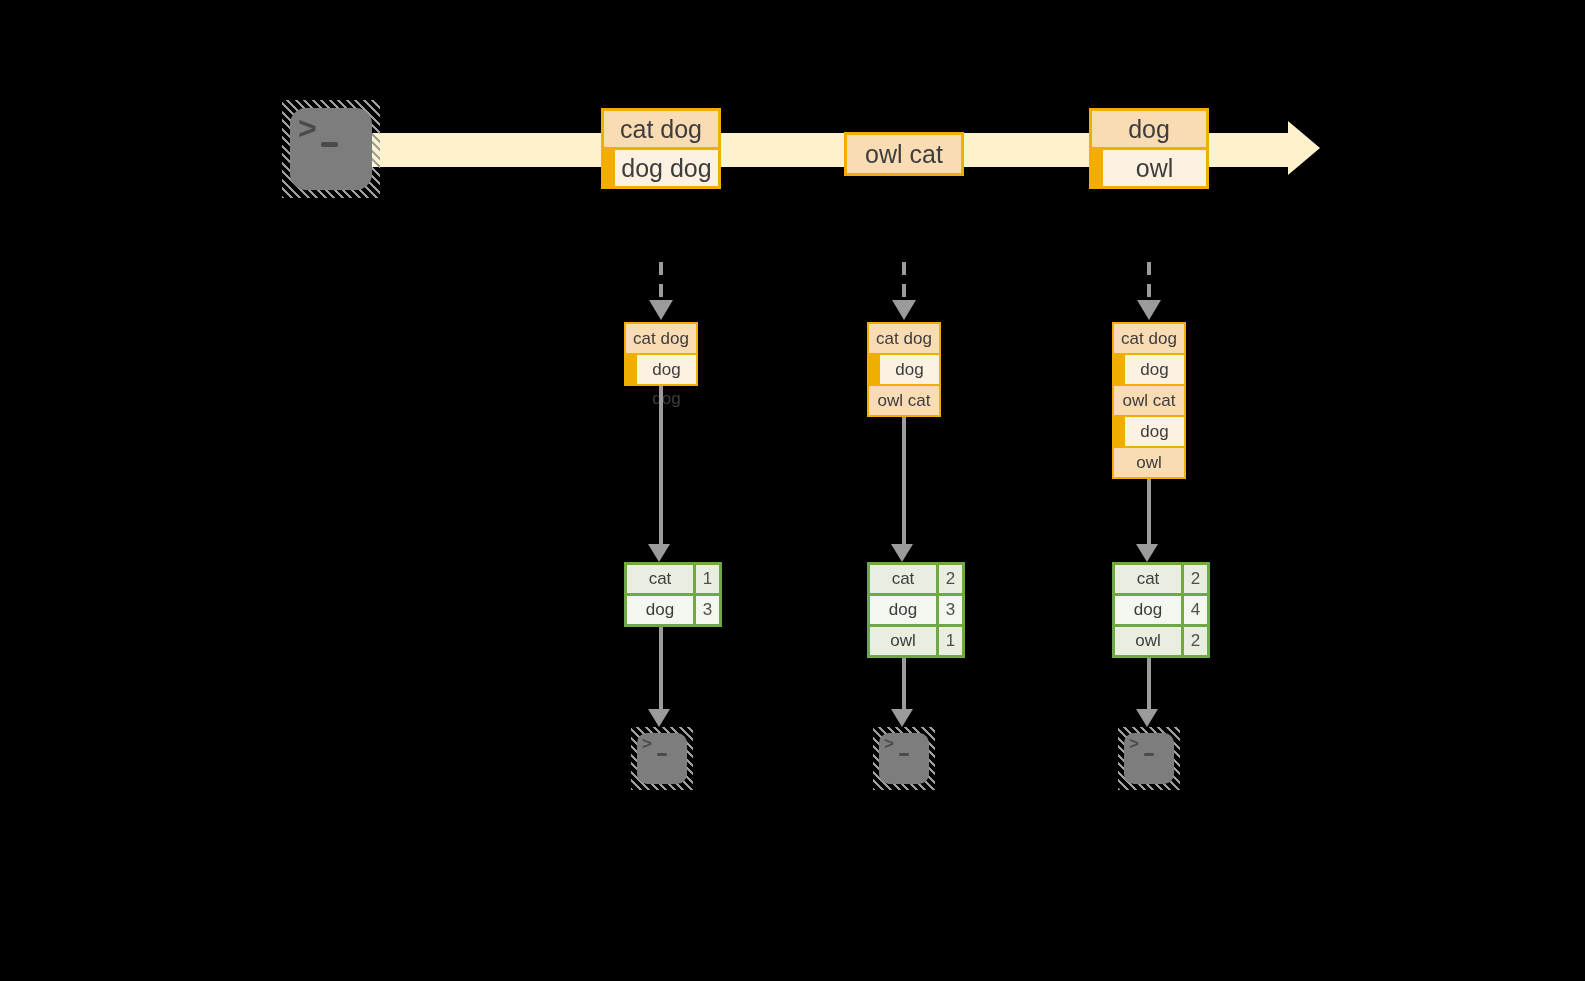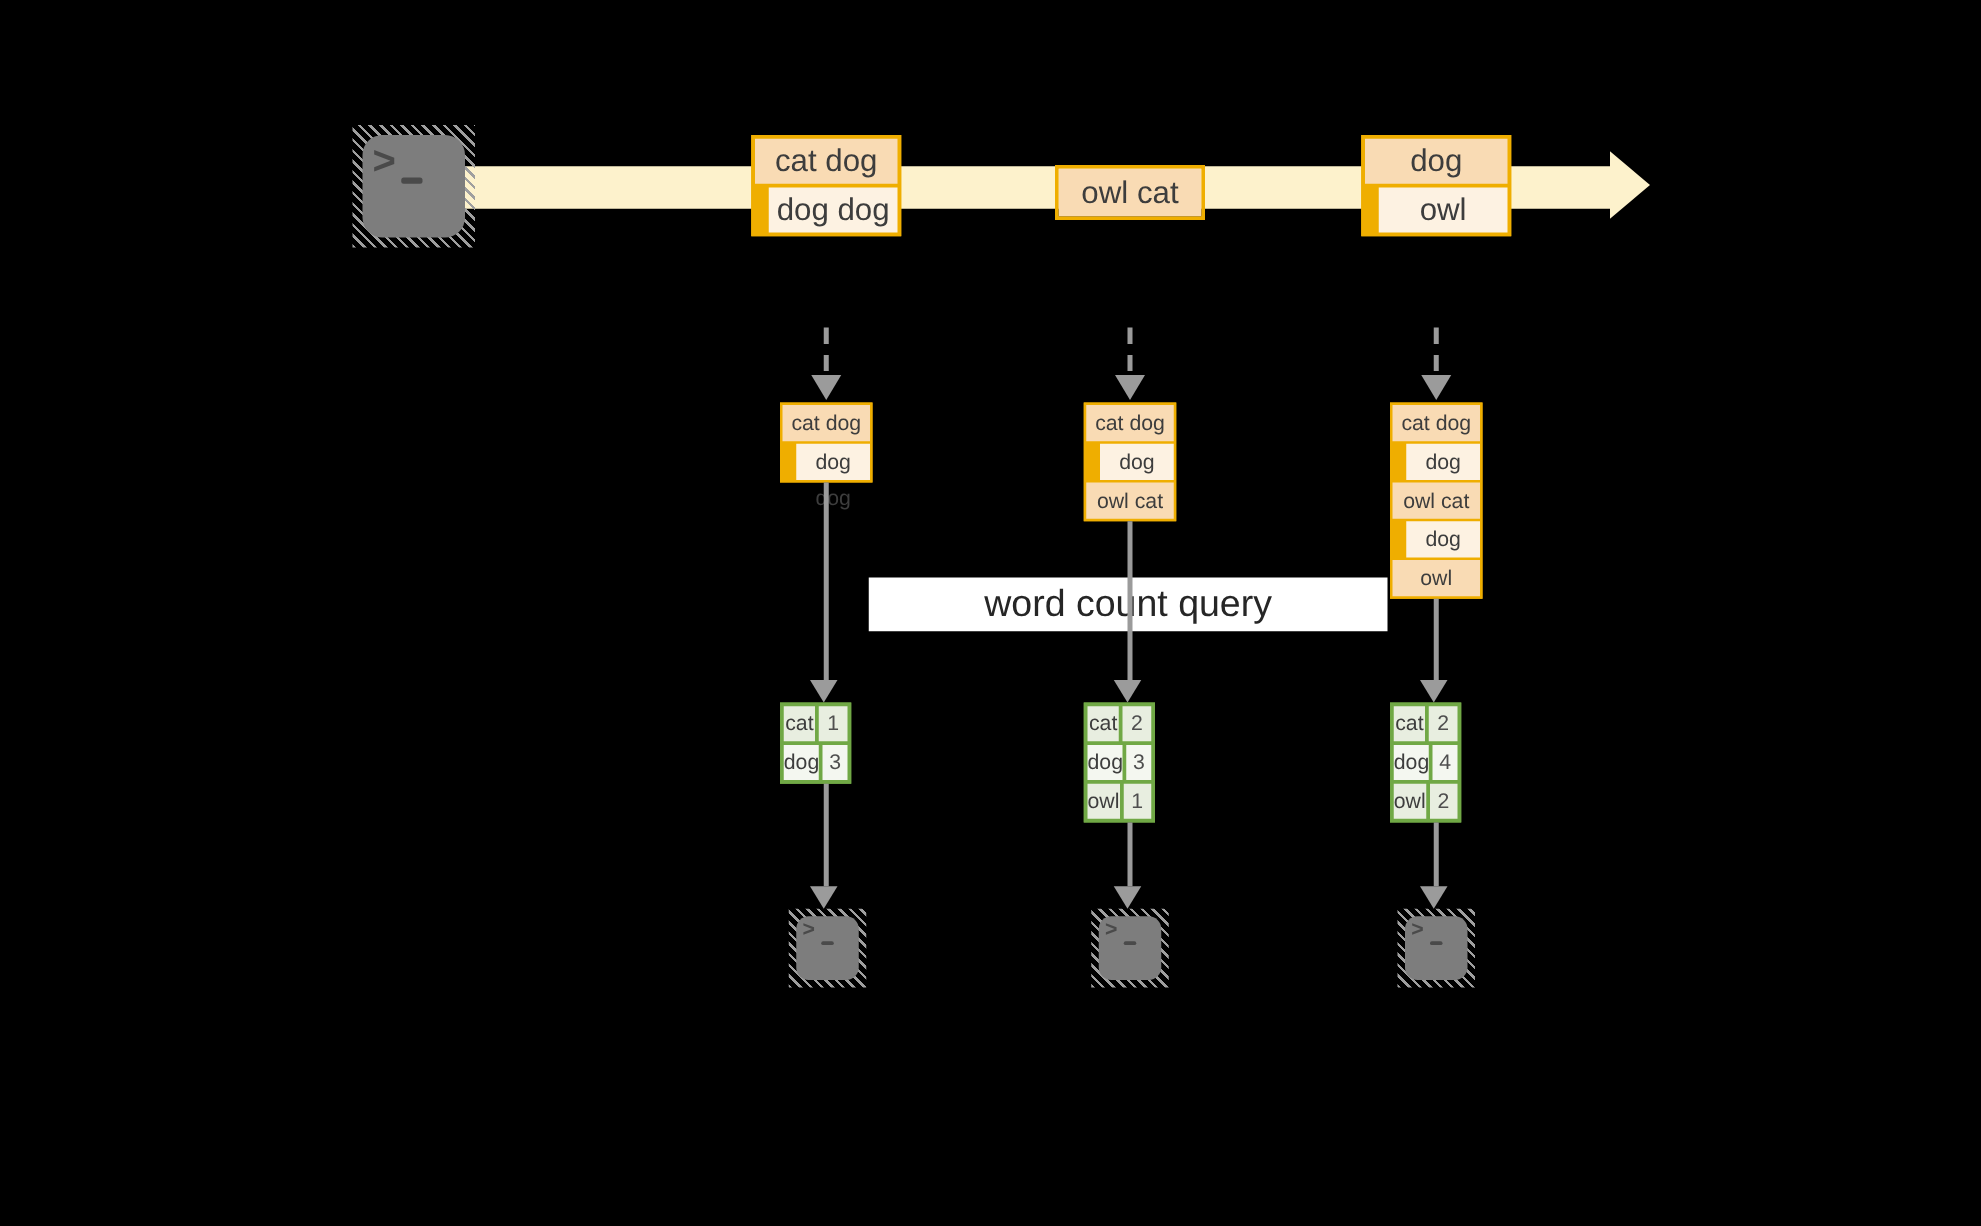--- a/index.html
+++ b/index.html
@@ -46,21 +46,21 @@
     background:repeating-linear-gradient(to bottom,var(--arrow,#9b9b9b) 0 13px,transparent 13px 22px);}
   .dhead{position:absolute;top:300px;width:0;height:0;
     border-left:12px solid transparent;border-right:12px solid transparent;
     border-top:20px solid var(--arrow,#9b9b9b);}
   .vline{position:absolute;width:4px;background:var(--arrow,#9b9b9b);}
   .ahead{position:absolute;width:0;height:0;
     border-left:11px solid transparent;border-right:11px solid transparent;
     border-top:18px solid var(--arrow,#9b9b9b);}
 
   
-  .gtab{position:absolute;width:57px;border:3px solid var(--green,#70a845);background:var(--green,#70a845);
+  .gtab{position:absolute;width:98px;border:3px solid var(--green,#70a845);background:var(--green,#70a845);
     display:flex;flex-direction:column;gap:3px;}
   .grow{display:flex;gap:3px;}
   .gcell{height:28px;line-height:28px;text-align:center;font-size:17px;}
   .gword{flex:1;color:var(--text,#3d3d3d);}
   .gnum{width:23px;color:#4f4f4f;}
   .gdark{background:var(--cell_dark,#e8eee0);}
   .glight{background:var(--cell_light,#f4f7f0);}
 </style>
 </head>
 <body>
@@ -82,21 +82,20 @@
     <div class="erow cream">dog dog</div>
   </div>
   <div class="ebox" style="left:844px;top:132px;">
     <div class="erow tall peach">owl cat</div>
   </div>
   <div class="ebox" style="left:1089px;top:108px;">
     <div class="erow peach">dog</div>
     <div class="erow cream">owl</div>
   </div>
 
-  <div class="band">word count query</div>
 
   <div class="dashline" style="left:659px;"></div>
   <div class="dhead" style="left:649px;"></div>
   <div class="dashline" style="left:902px;"></div>
   <div class="dhead" style="left:892px;"></div>
   <div class="dashline" style="left:1147px;"></div>
   <div class="dhead" style="left:1137px;"></div>
 
   <div class="sbox" style="left:624px;top:322px;">
     <div class="srow peach">cat dog</div>

